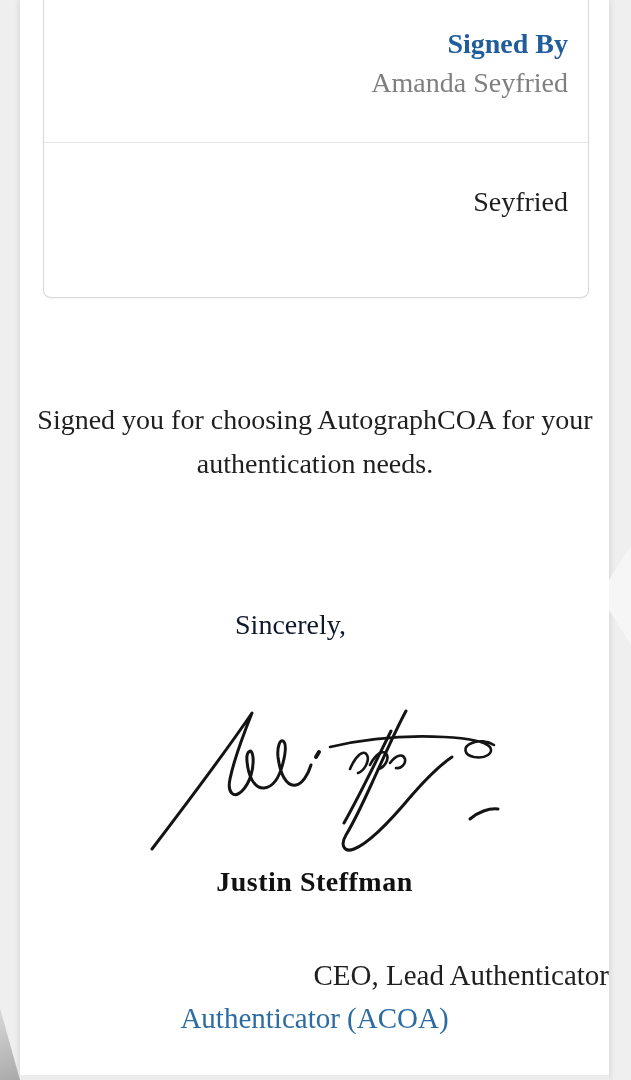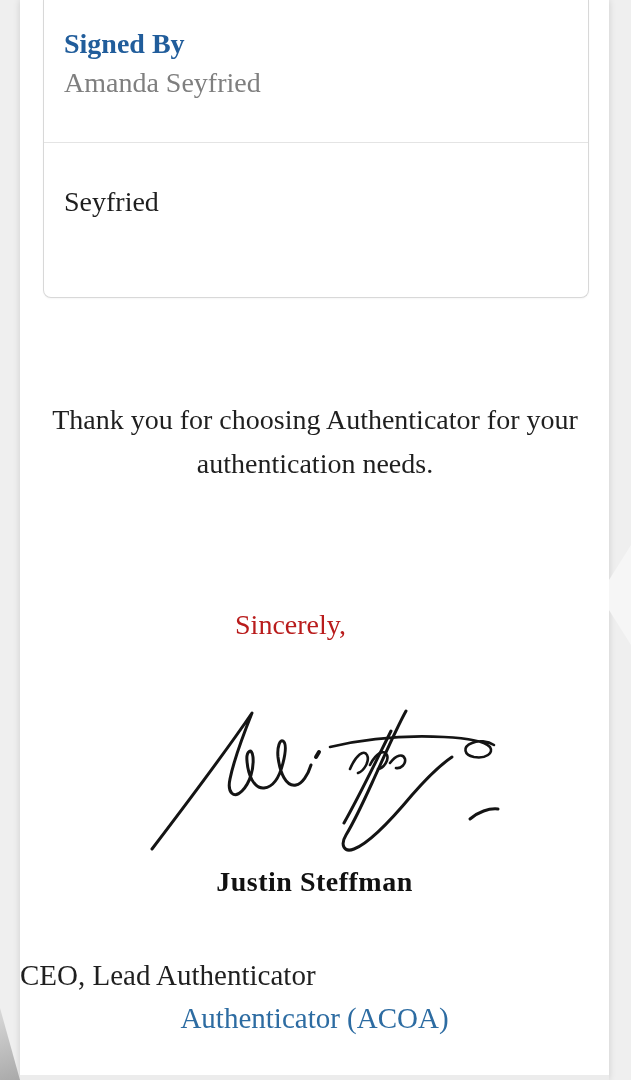--- a/index.html
+++ b/index.html
@@ -34,50 +34,50 @@
   }
   
   .card{
     position:absolute;left:43px;top:0;width:546px;height:298px;
     background:#fff;
     border:1px solid #d8d8d8;border-top:none;
     border-radius:0 0 8px 8px;
     box-sizing:border-box;
     box-shadow:0 1px 2px rgba(0,0,0,0.04);
   }
-  .cell{box-sizing:border-box;padding:12px 20px;}
+  .cell{box-sizing:border-box;padding:12px 20px;text-align:right;}
   .cell-1{height:143px;border-bottom:1px solid #e4e4e4;padding-top:27px;}
   .cell-2{padding-top:37px;}
   .field-label{
     font-size:28px;font-weight:bold;color:#215d9b;line-height:34px;
   }
   .field-value{
     font-size:28px;color:#7f7f7f;line-height:34px;margin-top:5px;
   }
   .field-value.dark{color:#1e1e1e;}
   
   .thanks{
     position:absolute;left:23px;top:398px;width:584px;
     text-align:center;font-size:28px;line-height:44px;color:#1f1f1f;
   }
   .closing{
     position:absolute;left:20px;top:608px;width:541px;
-    text-align:center;font-size:28px;line-height:34px;color:#b91c1c;
+    text-align:center;font-size:28px;line-height:34px;color:#0f172a;
   }
   .signature{
     position:absolute;left:144px;top:695px;width:362px;height:170px;
   }
   .signatory-name{
     position:absolute;left:20px;top:866px;width:589px;
     text-align:center;font-size:28px;font-weight:bold;color:#111111;
     letter-spacing:0.5px;
   }
   .signatory-title{
     position:absolute;left:20px;top:959px;width:589px;
-    text-align:left;font-size:29px;color:#1f1f1f;
+    text-align:right;font-size:29px;color:#1f1f1f;
   }
   .org-link{
     position:absolute;left:20px;top:1002px;width:589px;
     text-align:center;font-size:29px;color:#2d6ca2;
   }
   .org-link span{cursor:pointer;}
 </style>
 </head>
 <body>
 
@@ -91,21 +91,21 @@
   <div class="card">
     <div class="cell cell-1">
       <div class="field-label">Signed By</div>
       <div class="field-value">Amanda Seyfried</div>
     </div>
     <div class="cell cell-2">
       <div class="field-value dark">Seyfried</div>
     </div>
   </div>
 
-  <div class="thanks">Thank you for choosing Authenticator for your authentication needs.</div>
+  <div class="thanks">Signed you for choosing AutographCOA for your authentication needs.</div>
 
   <div class="closing">Sincerely,</div>
 
   <svg class="signature" viewBox="0 0 362 170" fill="none" stroke="#141414" stroke-linecap="round" stroke-linejoin="round">
 
     <path stroke-width="3" d="M 8 154 C 40 112, 78 62, 108 18
       C 100 38, 90 64, 86 84
       C 83 98, 90 104, 98 96
       C 106 88, 110 74, 109 62
       C 108 52, 102 56, 103 66

